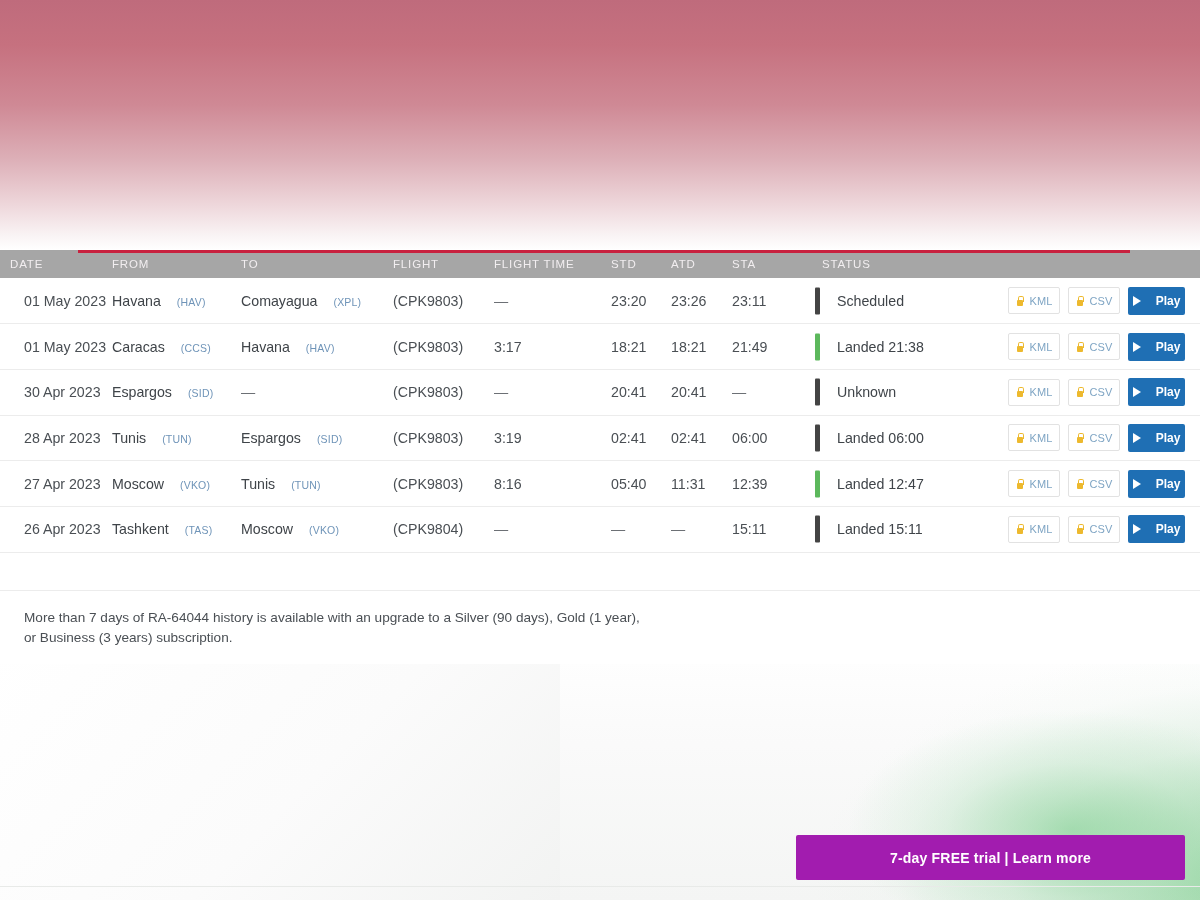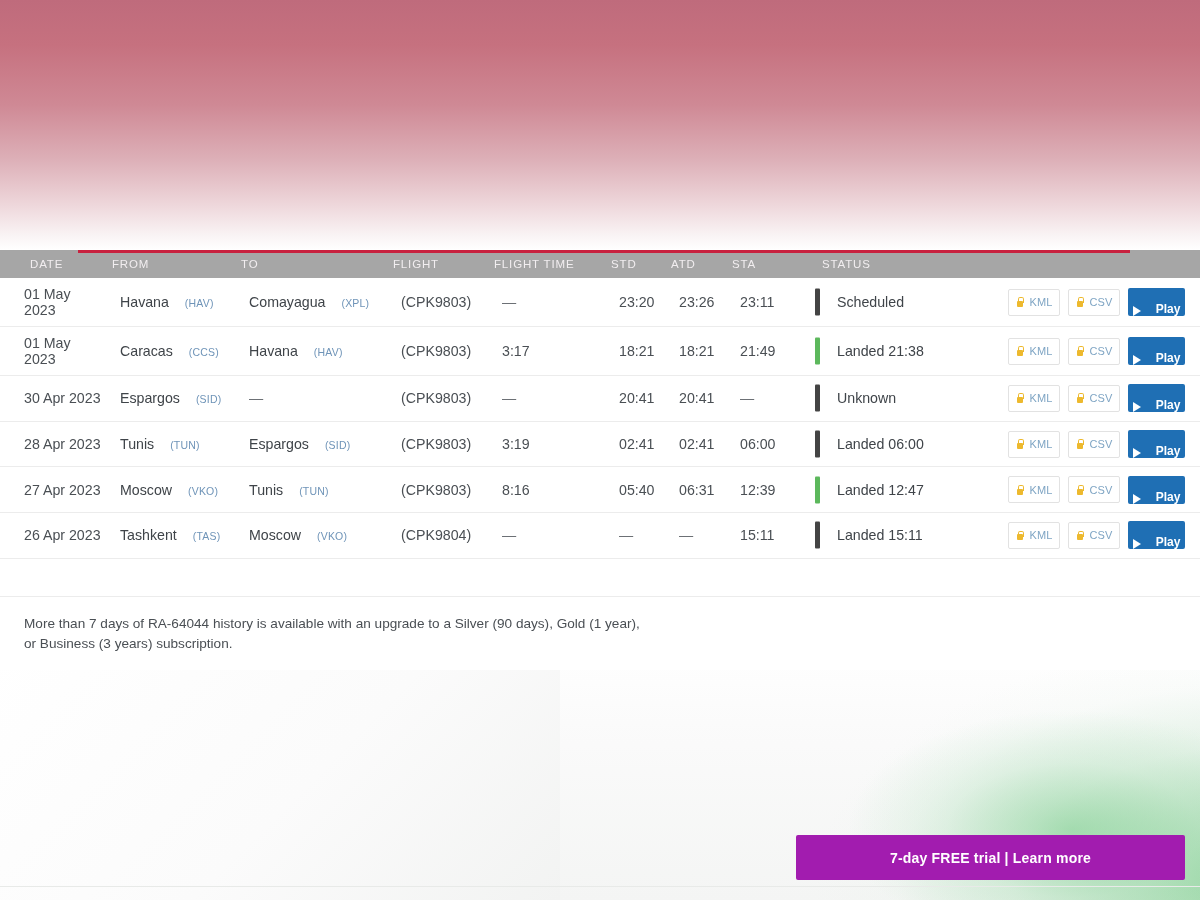--- a/index.html
+++ b/index.html
@@ -53,34 +53,34 @@
 
   
   table#flight-table { width:1200px; border-collapse:collapse; table-layout:fixed; }
 
   thead tr { background:#a6a6a6; height:28px; }
   thead th {
     font-size:11.5px; font-weight:400; letter-spacing:0.85px;
     color:#f2eef0; text-align:left; text-transform:uppercase;
     padding:0; vertical-align:middle; height:28px;
   }
-  th.c-date   { width:112px; padding-left:30px; }
+  th.c-date   { width:112px; padding-left:10px; }
   th.c-from   { width:129px; }
   th.c-to     { width:152px; }
   th.c-flight { width:101px; }
   th.c-ftime  { width:117px; }
   th.c-std    { width:60px;  }
   th.c-atd    { width:61px;  }
   th.c-sta    { width:68px;  }
   th.c-status { width:200px; padding-left:22px; }
   th.c-actions{ width:200px; }
 
   tbody tr { height:45.7px; background:#ffffff; border-bottom:1px solid #ececec; }
   tbody tr:first-child { border-top:none; }
-  tbody td { font-size:14.2px; color:#4a4f54; vertical-align:middle; padding:8px; }
+  tbody td { font-size:14.2px; color:#4a4f54; vertical-align:middle; padding:0; }
 
   td.cell-date   { padding-left:24px; color:#4a4f54; }
   td.cell-from, td.cell-to { color:#3f4449; }
   td.cell-flight, td.cell-ftime { color:#4a4f54; }
   td.cell-std, td.cell-atd, td.cell-sta { color:#4a4f54; }
 
   .iata { font-size:10.5px; color:#6f94b8; letter-spacing:0.2px;margin-left:12px; }
   .dash { color:#6c7075; }
 
   
@@ -105,21 +105,21 @@
     content:""; position:absolute; left:1.5px; top:4.5px; width:6px; height:6px;
     background:#edb92e; border-radius:1px;
   }
   .lock-glyph::after {
     content:""; position:absolute; left:2.6px; top:0.6px; width:3.8px; height:5px;
     border:1.4px solid #edb92e; border-bottom:none;
     border-radius:2.2px 2.2px 0 0;
   }
 
   .play-btn {
-    display:inline-flex; align-items:flex-end; justify-content:center; gap:15px;
+    display:inline-flex; align-items:center; justify-content:center; gap:15px;
     width:57px; height:28px;
     background:#1f6fb4; border:none; border-radius:2px;
     font-size:12px; font-weight:700; color:#ffffff; cursor:pointer;
   }
   .play-tri {
     width:0; height:0; border-left:8px solid #ffffff;
     border-top:5px solid transparent; border-bottom:5px solid transparent;
   }
 
   
@@ -281,21 +281,21 @@
             </div>
           </td>
         </tr>
         <tr>
           <td class="cell-date"><span>27 Apr 2023</span></td>
           <td class="cell-from"><span>Moscow</span> <span class="iata" style="color: rgb(111, 148, 184);">(VKO)</span></td>
           <td class="cell-to"><span>Tunis</span> <span class="iata" style="color: rgb(111, 148, 184);">(TUN)</span></td>
           <td class="cell-flight"><span>(CPK9803)</span></td>
           <td class="cell-ftime"><span>8:16</span></td>
           <td class="cell-std"><span>05:40</span></td>
-          <td class="cell-atd"><span>06:31</span></td>
+          <td class="cell-atd"><span>11:31</span></td>
           <td class="cell-sta"><span>12:39</span></td>
           <td class="cell-status"><span class="status-bar" style="background: rgb(92, 184, 92);"></span><span>Landed 12:47</span></td>
           <td class="cell-actions">
             <div class="actions">
               <button class="dl-btn">
                 <span class="lock-glyph" style="--gold: #edb92e;"></span>
                 <span>KML</span>
               </button>
               <button class="dl-btn">
                 <span class="lock-glyph" style="--gold: #edb92e;"></span>

